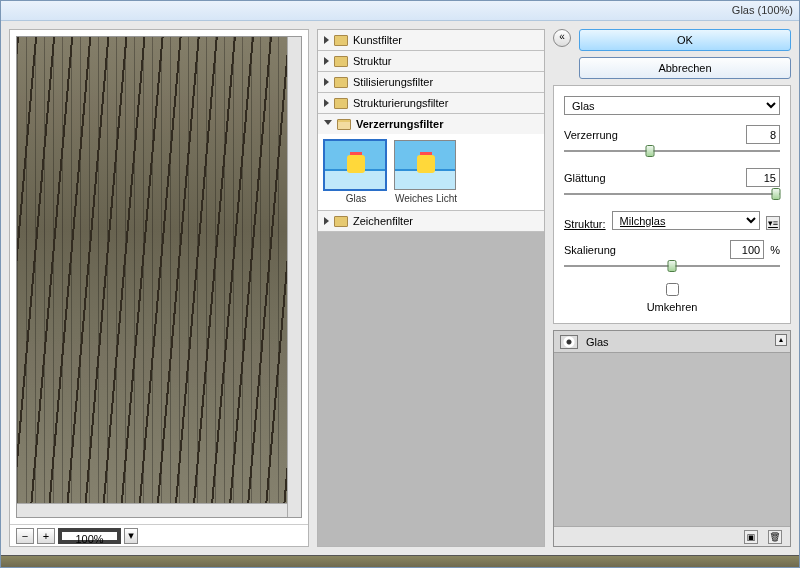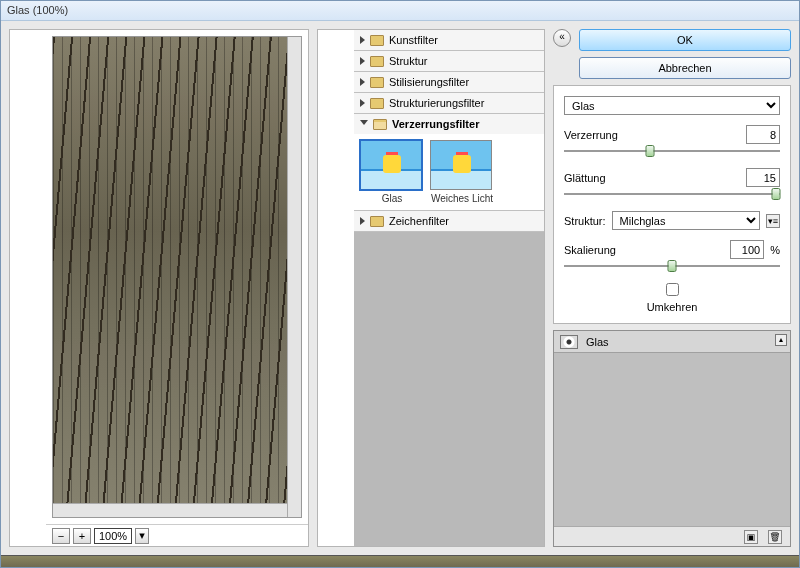--- a/index.html
+++ b/index.html
@@ -1,33 +1,33 @@
 <!DOCTYPE html>
 <html><head>
 <meta charset="utf-8">
 <style>
   * { box-sizing: border-box; margin: 0; padding: 0; font-family: Tahoma, sans-serif; font-size: 11px; }
   body { background: #e1e7ef; width: 800px; height: 568px; overflow: hidden; }
   .window { width: 800px; height: 568px; background: #fff; border: 1px solid #7a96b5; display: flex; flex-direction: column; }
-  .titlebar { height: 20px; background: linear-gradient(#eaf2fb,#d7e6f7); border-bottom: 1px solid #b0c7de; padding: 3px 6px; color: #333; }
+  .titlebar { height: 20px; background: linear-gradient(#eaf2fb,#d7e6f7); border-bottom: 1px solid #b0c7de; padding: 3px 6px; color: #333; text-align: right; }
   .body { flex: 1; display: flex; gap: 8px; padding: 8px; background: #e9e9e9; }
-  .col { background: #fff; border: 1px solid #b5b5b5; display: flex; flex-direction: column; padding-left: 36px; }
+  .col { background: #fff; border: 1px solid #b5b5b5; display: flex; flex-direction: column; }
   .preview-col { width: 300px; }
   .preview-wrap { flex:1; position:relative; margin:6px; border:1px solid #999; background:#fff; }
   .preview-img { position:absolute; inset:0; background:
     repeating-linear-gradient(95deg,#3b352a 0 2px,transparent 2px 18px),
     repeating-linear-gradient(90deg,rgba(0,0,0,.25) 0 1px,transparent 1px 9px),
     linear-gradient(180deg,#8a8470,#6f6a58 40%,#7b7765 60%,#8c8876);
     filter:contrast(1.1) brightness(.95);
   }
   .scroll-v { position:absolute; top:0; right:0; bottom:0; width:14px; background:#e4e4e4; border-left:1px solid #aaa; }
   .scroll-h { position:absolute; left:0; right:14px; bottom:0; height:14px; background:#e4e4e4; border-top:1px solid #aaa; }
   .zoombar { height:22px; display:flex; align-items:center; gap:3px; padding:0 6px; border-top:1px solid #ccc; }
   .zbtn { width:18px; height:16px; border:1px solid #888; background:linear-gradient(#fff,#ddd); text-align:center; line-height:14px; cursor:pointer; }
-  .zoomval { width:38px; height:16px; border:1px solid #404040; background:#fff; text-align:center; line-height:14px; }
+  .zoomval { width:63px; height:16px; border:4px solid #404040; background:#fff; text-align:center; line-height:14px; }
   .zdrop { width:14px; height:16px; border:1px solid #888; background:linear-gradient(#fff,#ddd); text-align:center; line-height:12px; cursor:pointer; }
 
   .filters-col { width: 228px; }
   .cat { border-bottom:1px solid #c0c0c0; }
   .cat-head { display:flex; align-items:center; gap:5px; padding:4px 6px; cursor:pointer; background:#f5f5f5; }
   .tri { width:0;height:0;border-top:4px solid transparent;border-bottom:4px solid transparent;border-left:5px solid #444; }
   .tri.open { border-left:none;border-top:5px solid #444;border-right:4px solid transparent;border-left:4px solid transparent; }
   .folder { width:14px;height:11px;background:#e6c971;border:1px solid #a8894a;border-radius:1px; position:relative; }
   .folder.open::before { content:''; position:absolute; inset:2px 0 0 0; background:#f2dca0; }
   .cat-body { display:flex; gap:6px; padding:6px; background:#fff; }
@@ -47,21 +47,21 @@
   .row { display:flex; align-items:center; gap:6px; }
   .toprow { display:flex; align-items:flex-start; gap:8px; }
   .btns { flex:1; display:flex; flex-direction:column; gap:6px; }
   .panel { background:#fff; border:1px solid #b5b5b5; padding:10px; display:flex; flex-direction:column; gap:10px; }
   select, input[type=text] { border:1px solid #8a8a8a; height:19px; background:#fff; padding:0 3px; }
   .val { width:34px; text-align:right; }
   .slider { position:relative; height:14px; }
   .slider-track { position:absolute; left:0; right:0; top:6px; height:2px; background:#9a9a9a; }
   .slider-thumb { position:absolute; top:1px; width:9px; height:12px; background:linear-gradient(#eef7ee,#a6d49a); border:1px solid #4d7d45; border-radius:2px; transform:translateX(-50%); cursor:pointer; }
   .labelrow { display:flex; justify-content:space-between; align-items:center; }
-  .smallrow { display:flex; align-items:center; gap:6px; }
+  .smallrow { display:flex; align-items:flex-end; gap:6px;text-decoration:underline; }
   .smallicon { width:14px;height:14px;border:1px solid #888;background:#eee; cursor:pointer; display:flex;align-items:center;justify-content:center;font-size:9px; }
   .chk { display:flex; align-items:center; gap:5px;flex-direction:column; }
   .chk input { width:13px;height:13px; }
 
   .layers { background:#bfbfbf; border:1px solid #8f8f8f; flex:1; min-height:170px; display:flex; flex-direction:column; }
   .layer-row { display:flex; align-items:center; gap:8px; background:#d6d6d6; border-bottom:1px solid #a0a0a0; height:22px; padding:0 6px; }
   .eye { width:18px;height:14px;border:1px solid #777;background:radial-gradient(circle at 50% 50%, #333 2px, #fff 3px, #fff 5px, #ddd 6px); cursor:pointer; }
   .layers-fill { flex:1; }
   .layers-foot { height:20px; background:#e6e6e6; border-top:1px solid #aaa; display:flex; justify-content:flex-end; align-items:center; gap:10px; padding:0 8px; }
   .upbtn { position:absolute; right:4px; top:4px; width:12px;height:12px;border:1px solid #777;background:#eee;font-size:8px;text-align:center;line-height:10px;cursor:pointer; }

